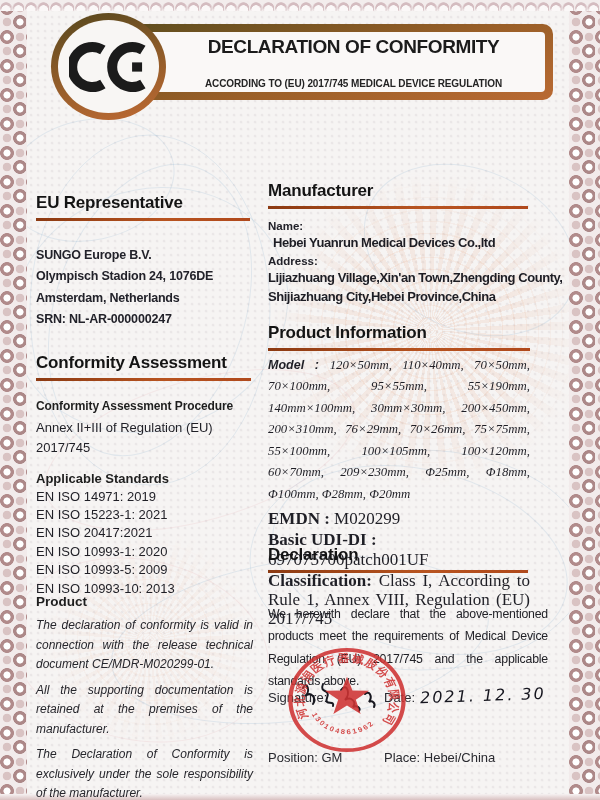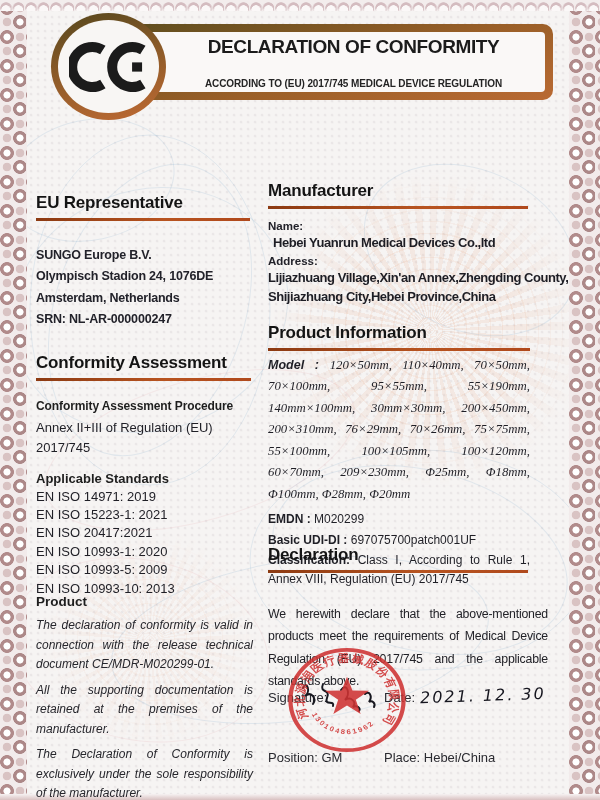--- a/index.html
+++ b/index.html
@@ -51,21 +51,21 @@
   
   .section{position:absolute;}
   h2.sec-h{margin:0;font-size:17px;font-weight:bold;color:#141414;letter-spacing:-.2px;}
   .rule{height:2.6px;background:linear-gradient(90deg,#8c3a12,#b85420 60%,#b0491c);margin-top:5px;}
   .b{font-weight:bold;}
   .left-col-line{font-size:12.5px;font-weight:bold;line-height:21.5px;letter-spacing:-.2px;color:#22222a;}
   .std-line{font-size:13px;line-height:18.4px;color:#1f1f26;}
   .remark-p{font-size:12px;font-style:italic;line-height:19.5px;text-align:justify;margin:0 0 6px 0;color:#26262c;}
   .small-label{font-size:11.5px;font-weight:bold;color:#22222a;}
   .mfr-line{font-size:13px;font-weight:bold;letter-spacing:-.45px;white-space:nowrap;color:#1d1d24;}
-  .prod-row{font-size:12px;line-height:20px;color:#1f1f26;}
+  .prod-row{font-size:17px;line-height:20px;color:#1f1f26;font-family:Liberation Serif, serif;}
   .model-block{font-size:12.5px;line-height:21.5px;text-align:justify;color:#1f1f26;font-style:italic;}
   .model-list{font-family:"Liberation Serif","DejaVu Serif",serif;font-size:12.8px;}
   .decl-p{font-size:12.3px;line-height:22.5px;text-align:justify;letter-spacing:-.2px;color:#222228;margin:0;}
   .sig-label{position:absolute;font-size:13px;color:#2a2a30;}
   .hand-date{position:absolute;font-size:16px;font-style:italic;letter-spacing:2px;transform:rotate(-2deg);
     color:#16161f;font-family:"DejaVu Sans",sans-serif;}
   .stamp{position:absolute;left:285px;top:645px;opacity:.88;}
   .sig-hand{position:absolute;left:297px;top:676px;}
 </style>
 </head>
@@ -148,21 +148,21 @@
     <p class="remark-p">All the supporting documentation is retained at the premises of the manufacturer.</p>
     <p class="remark-p">The Declaration of Conformity is exclusively under the sole responsibility of the manufacturer.</p>
   </div>
 
   <div class="section" style="left:268px;top:181px;width:260px;">
     <h2 class="sec-h">Manufacturer</h2>
     <div class="rule"></div>
     <div class="small-label" style="margin-top:11px;">Name:</div>
     <div class="mfr-line" style="margin-top:3px;padding-left:5px;">Hebei Yuanrun Medical Devices Co.,ltd</div>
     <div class="small-label" style="margin-top:5px;">Address:</div>
-    <div class="mfr-line" style="margin-top:3px;">Lijiazhuang Village,Xin'an Annex,Zhengding County,</div>
+    <div class="mfr-line" style="margin-top:3px;">Lijiazhuang Village,Xin'an Town,Zhengding County,</div>
     <div class="mfr-line" style="margin-top:4px;">Shijiazhuang City,Hebei Province,China</div>
   </div>
 
   <div class="section" style="left:268px;top:323px;width:262px;">
     <h2 class="sec-h">Product Information</h2>
     <div class="rule"></div>
     <div class="model-block" style="margin-top:4px;">
       <span class="b">Model :</span>
       <span class="model-list">120×50mm, 110×40mm, 70×50mm, 70×100mm, 95×55mm, 55×190mm, 140mm×100mm, 30mm×30mm, 200×450mm, 200×310mm, 76×29mm, 70×26mm, 75×75mm, 55×100mm, 100×105mm, 100×120mm, 60×70mm, 209×230mm, Φ25mm, Φ18mm, Φ100mm, Φ28mm, Φ20mm</span>
     </div>

